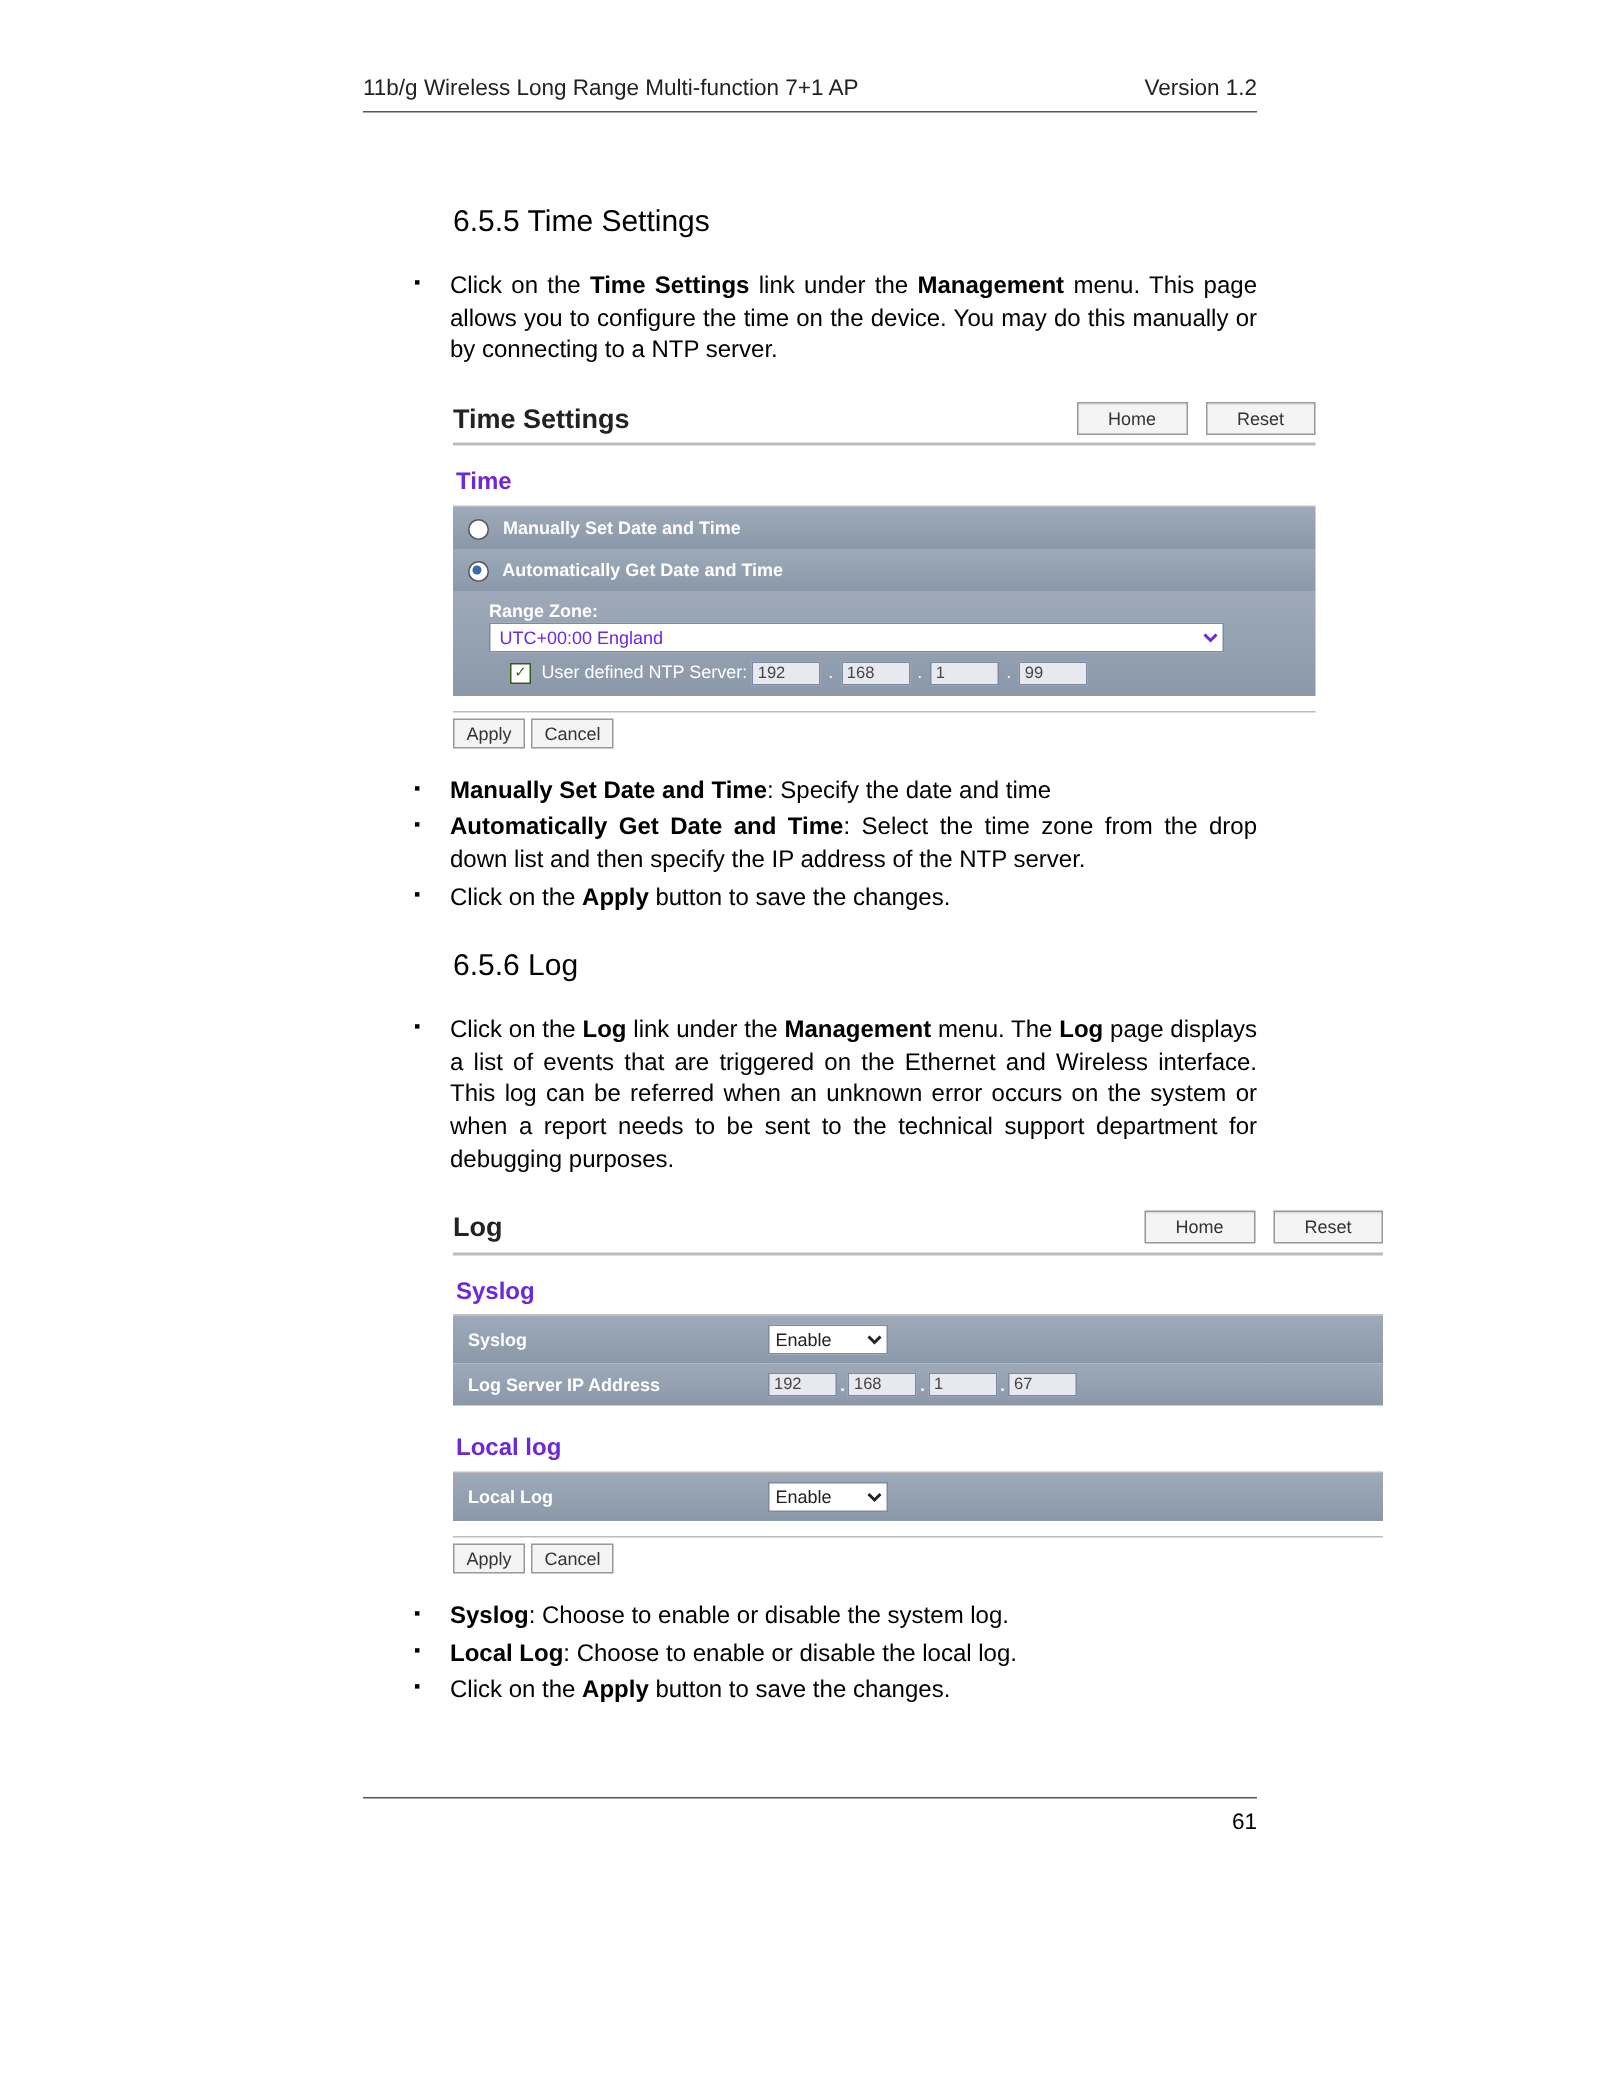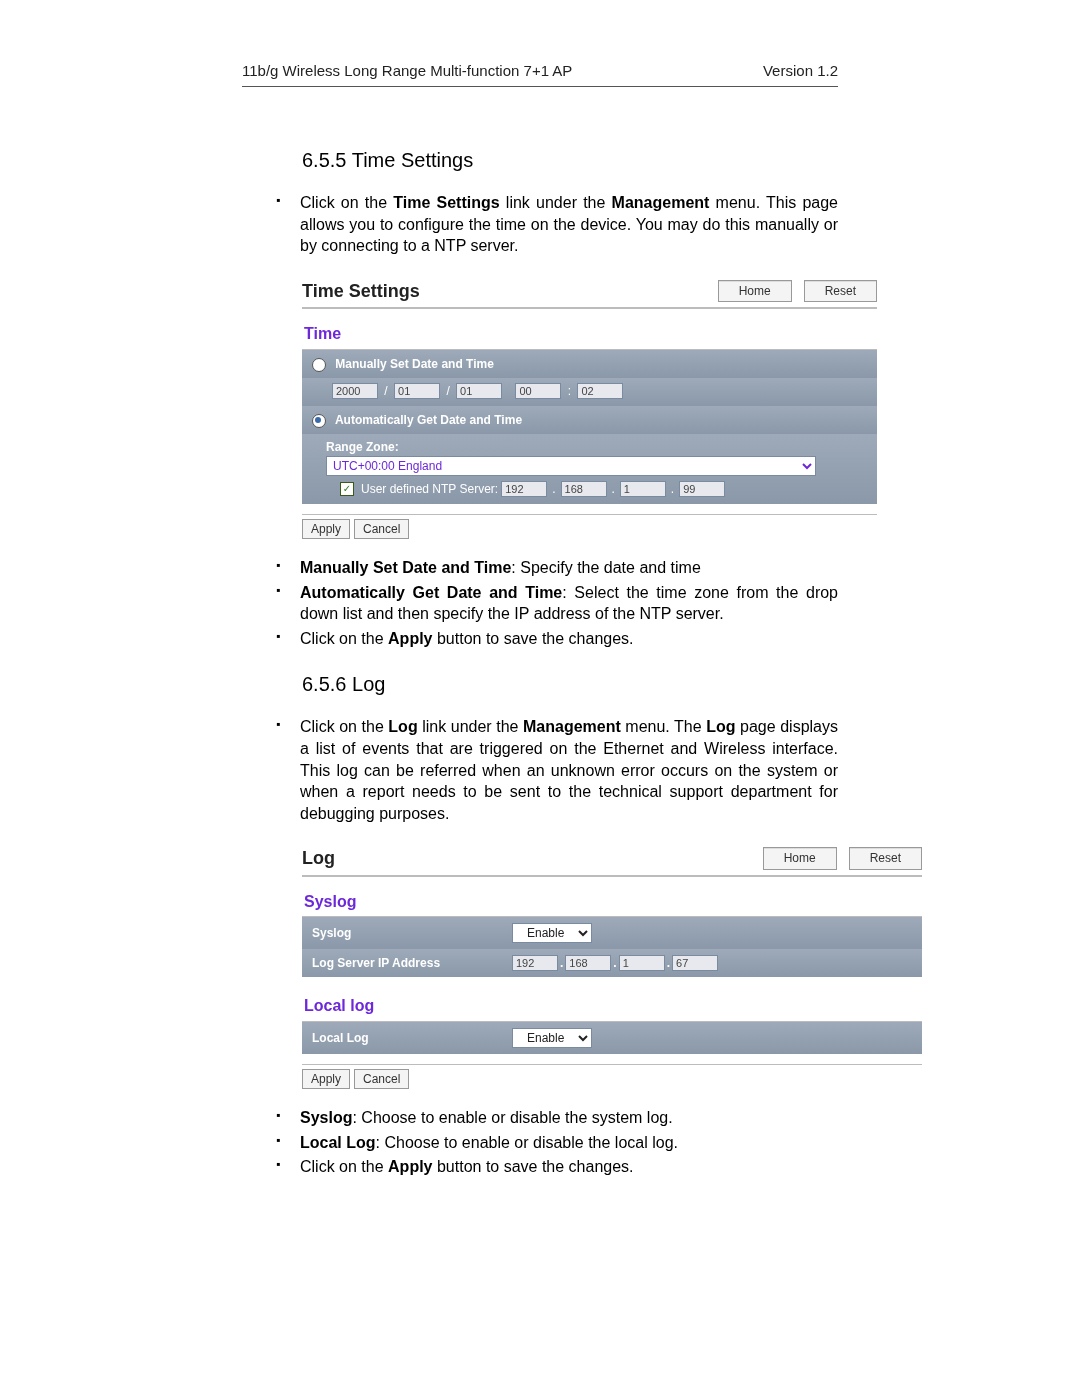--- a/index.html
+++ b/index.html
@@ -3,21 +3,21 @@
 <meta charset="utf-8">
 <style>
   body {
     font-family: Arial, Helvetica, sans-serif;
     margin: 0;
     background: #fff;
     color: #000;
   }
   .page {
     width: 856px;
-    margin: 16px auto;
+    margin: 4px auto;
     padding: 45px 130px 45px 130px;
     box-sizing: border-box;
     font-size: 16px;
     line-height: 1.35;
   }
   .hdr-row {
     display: flex;
     justify-content: space-between;
     font-size: 15px;
     color: #222;
@@ -191,21 +191,21 @@
     font-size: 12px;
     padding: 6px 8px 6px 10px;
   }
   .log-row .lbl { width: 200px; }
   .log-row select {
     width: 80px;
     border: 1px solid #7a8aa0;
     background: #fff;
     color: #222;
     font-size: 12px;
-    padding: 1px 10px;
+    padding: 1px 0;
   }
   .dot { color: #fff; padding: 0 2px; }
   .grey-sep { color: #fff; padding: 0 3px; }
 
   .footer-row {
     margin-top: 60px;
     border-top: 1px solid #555;
     padding-top: 6px;
     text-align: right;
     font-size: 15px;
@@ -239,31 +239,20 @@
       <div class="btns">
         <div class="hr-btn wide">Home</div>
         <div class="hr-btn wide">Reset</div>
       </div>
     </div>
     <div class="section-label">Time</div>
 
     <div class="grey-row">
       <span class="radio-dot"></span>
       <span>Manually Set Date and Time</span>
-    </div>
-    <div class="grey-sub" style="padding-left:30px;">
-      <input type="text" class="year" value="2000" style="">
-      <span class="grey-sep">/</span>
-      <input type="text" value="01" style="">
-      <span class="grey-sep">/</span>
-      <input type="text" value="01" style="">
-      &nbsp;&nbsp;
-      <input type="text" value="00" style="">
-      <span class="grey-sep">:</span>
-      <input type="text" value="02" style="">
     </div>
 
     <div class="grey-row">
       <span class="radio-dot checked"></span>
       <span>Automatically Get Date and Time</span>
     </div>
     <div class="grey-sub">
       <span style="font-weight:bold">Range Zone:</span>
       <select class="tzsel">
         <option>UTC+00:00 England</option>
@@ -359,14 +348,17 @@
       <span class="bold">Syslog</span><span>: Choose to enable or disable the system log.</span>
     </li>
     <li>
       <span class="bold">Local Log</span><span>: Choose to enable or disable the local log.</span>
     </li>
     <li>
       <span>Click on the </span><span class="bold">Apply</span><span> button to save the changes.</span>
     </li>
   </ul>
 
+  <div class="footer-row">
+    <span>61</span>
+  </div>
 
 </div>
 
 </body></html>

